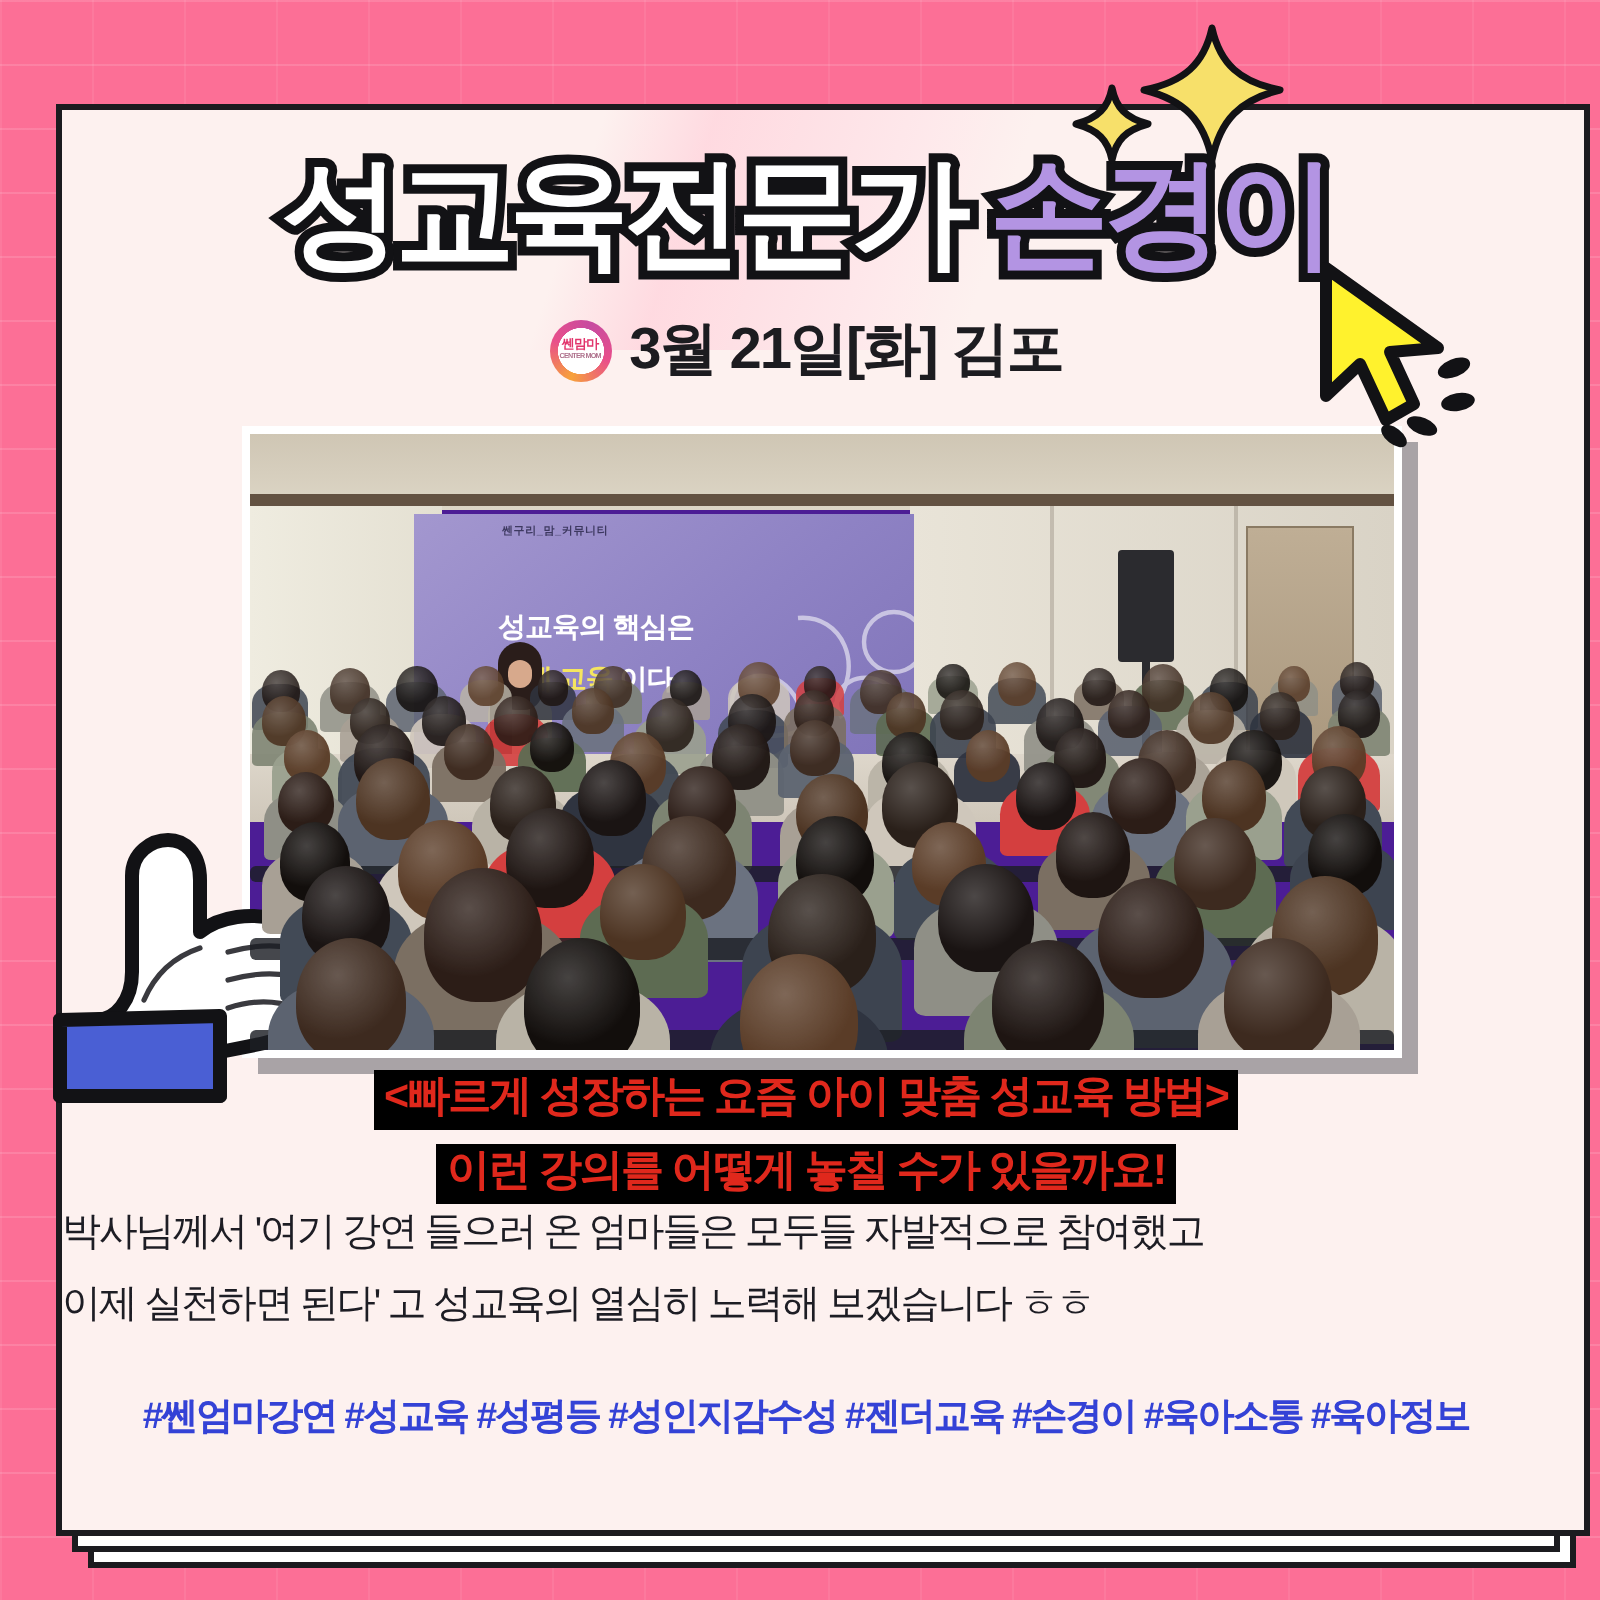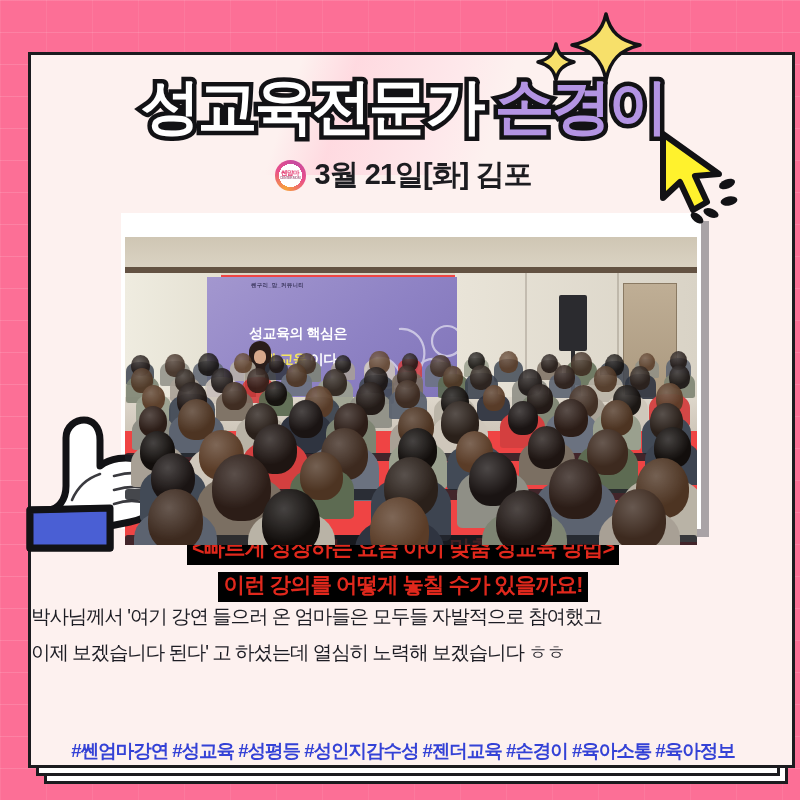--- a/index.html
+++ b/index.html
@@ -88,21 +88,21 @@
   #photo-shadow{
     position:absolute; left:98px; top:166px; width:580px; height:316px;
     background:#a9a3a6;
   }
   #photo-frame{
     position:absolute; left:90px; top:158px; width:580px; height:316px;
     background:#ffffff; padding:4px;
   }
   #photo{
     position:absolute; left:94px; top:162px; width:572px; height:308px;
-    overflow:hidden; background:#ef4444;margin-top:20px;
+    overflow:hidden; background:#4c1d95;
   }
 
   
   .ph-ceiling{ position:absolute; left:0; top:0; width:100%; height:38px;
     background:linear-gradient(to bottom,#cfc6b4,#ddd6c6); }
   .ph-ceilrail{ position:absolute; left:0; top:30px; width:100%; height:6px;
     background:#4e3b2b; opacity:.85; }
   .ph-wallL{ position:absolute; left:0; top:36px; width:96px; height:130px;
     background:linear-gradient(to right,#efece0,#e4e0d2); }
   .ph-wallR{ position:absolute; left:330px; top:36px; width:242px; height:140px;
@@ -180,21 +180,20 @@
   #body-text .bline{
     font-size:19.5px; color:#1d1d24; letter-spacing:-1.1px;
     line-height:1; margin-bottom:16px; white-space:nowrap;
   }
 
   
   #hashtags{
     position:absolute; left:0; top:640px; width:744px; text-align:center;
     font-size:18.5px; font-weight:bold; color:#3442d6; letter-spacing:-1px;
     white-space:nowrap;
-    margin-top:43px;
   }
 
   
   #sparkles{ position:absolute; left:528px; top:10px; width:140px; height:90px; }
 
   
   #cursor{ position:absolute; left:655px; top:128px; width:100px; height:100px; }
 
   
   #hand{ position:absolute; left:14px; top:414px; width:170px; height:140px; }
@@ -422,21 +421,21 @@
       </div>
   </div>
 
   <div id="quote">
     <div class="qrow"><span class="qline">&lt;빠르게 성장하는 요즘 아이 맞춤 성교육 방법&gt;</span></div>
     <div class="qrow"><span class="qline">이런 강의를 어떻게 놓칠 수가 있을까요!</span></div>
   </div>
 
   <div id="body-text">
     <div class="bline">박사님께서 '여기 강연 들으러 온 엄마들은 모두들 자발적으로 참여했고</div>
-    <div class="bline">이제 보겠습니다 된다' 고 하셨는데 열심히 노력해 보겠습니다 ㅎㅎ</div>
+    <div class="bline">이제 실천하면 된다' 고 성교육의 열심히 노력해 보겠습니다 ㅎㅎ</div>
   </div>
 
   <div id="hashtags">#쎈엄마강연 #성교육 #성평등 #성인지감수성 #젠더교육 #손경이 #육아소통 #육아정보</div>
 
 </div>
 
 <svg id="sparkles" viewBox="0 0 140 90">
   <path d="M78,4 C82,22 92,31 112,35 C92,40 82,50 78,70 C74,50 64,40 44,35 C64,31 74,22 78,4 Z" fill="#f7e06a" stroke="#121215" stroke-width="3.5" stroke-linejoin="round"></path>
   <path d="M28,34 C30,44 35,49 46,52 C35,55 30,60 28,70 C26,60 21,55 10,52 C21,49 26,44 28,34 Z" fill="#f7e06a" stroke="#121215" stroke-width="3.5" stroke-linejoin="round"></path>
 </svg>

